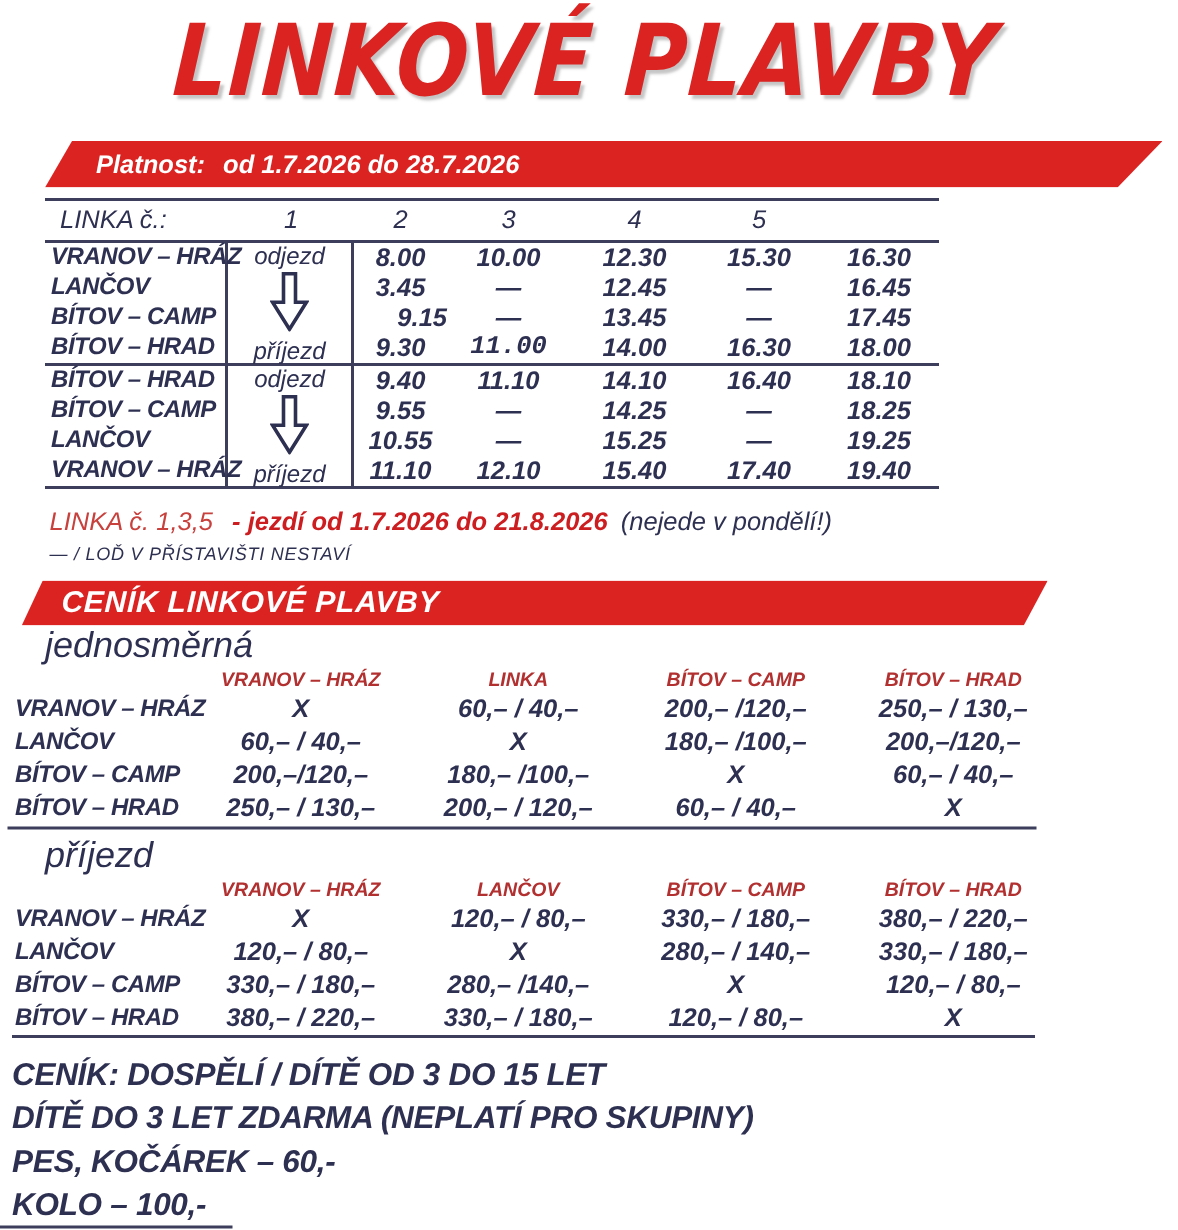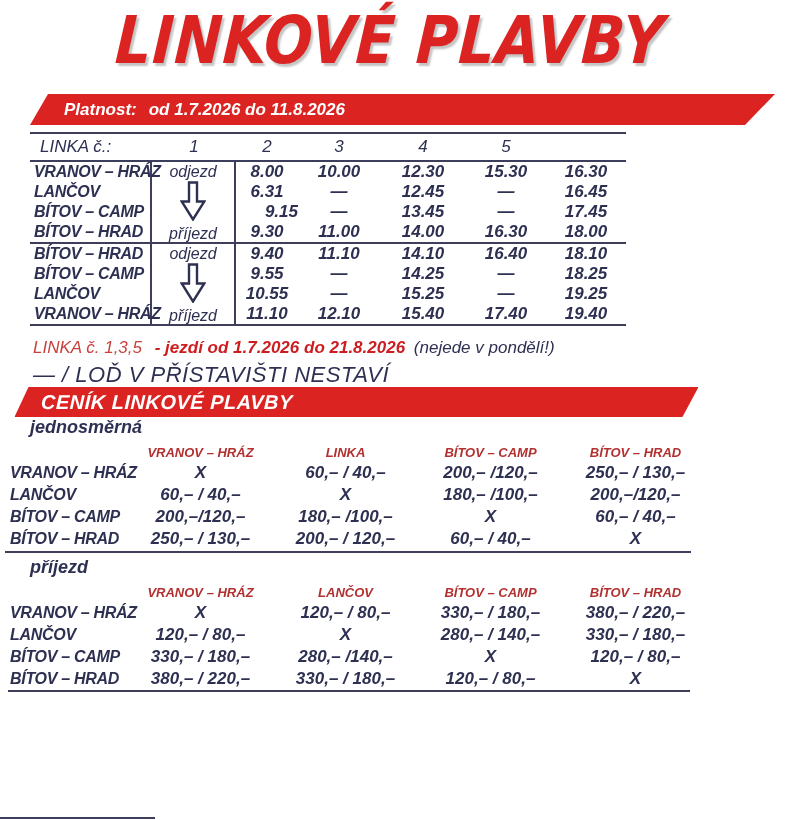--- a/index.html
+++ b/index.html
@@ -57,26 +57,26 @@
     grid-column:2;grid-row:1 / span 4;border-right:2px solid var(--line);
     display:flex;flex-direction:column;align-items:center;justify-content:space-between;
     font-weight:normal;font-size:16px;padding:1px 0;box-sizing:border-box;
   }
   .tt-time{text-align:center;line-height:20px;font-size:17px;}
   
   .note-linka{position:absolute;top:338px;left:33px;font-style:italic;font-size:17px;white-space:nowrap;}
   .nl-red{color:var(--note-red);}
   .nl-bold{color:var(--bold-red);font-weight:bold;margin:0 4px 16px 8px;}
   .nl-plain{color:var(--ink);}
-  .note-dash{position:absolute;top:362px;left:33px;font-style:italic;font-size:22px;color:var(--ink);letter-spacing:.5px;}
+  .note-dash{position:absolute;top:362px;left:33px;font-style:italic;font-size:12px;color:var(--ink);letter-spacing:.5px;}
   
   .price-section{position:absolute;left:8px;width:720px;}
   .ps-0{top:417px;}
   .ps-1{top:557px;}
-  .ps-label{font-style:italic;font-weight:bold;font-size:18px;padding-left:22px;height:23px;}
+  .ps-label{font-style:italic;font-weight:normal;font-size:24px;padding-left:22px;height:23px;}
   .ps-grid{display:grid;grid-template-columns:120px 145px 145px 145px 145px;grid-auto-rows:22px;}
   .ps-grid .hrow{height:20px;}
   .ps-head{
     color:var(--dark-red);font-style:italic;font-weight:bold;font-size:13px;
     display:flex;align-items:flex-end;justify-content:center;white-space:nowrap;
   }
   .ps-station{font-style:italic;font-weight:bold;font-size:16px;display:flex;align-items:center;padding-left:2px;white-space:nowrap;letter-spacing:-.3px;}
   .ps-cell{font-style:italic;font-weight:bold;font-size:17px;display:flex;align-items:center;justify-content:center;white-space:nowrap;}
   
   .rule{position:absolute;background:var(--line);height:2px;}
@@ -92,55 +92,55 @@
 </style>
 </head>
 <body>
 
 <div class="page">
 
   <h1 class="title">LINKOVÉ PLAVBY</h1>
 
   <div class="banner banner-platnost">
     <span class="b-label">Platnost:</span>
-    <span class="b-text">od 1.7.2026 do 11.8.2026</span>
+    <span class="b-text">od 1.7.2026 do 28.7.2026</span>
   </div>
 
   <div class="timetable">
     <div class="tt-header" id="tt-header">
       <div class="tt-h-line">LINKA č.:</div>
     <div class="tt-num">1</div>
         <div class="tt-num">2</div>
         <div class="tt-num">3</div>
         <div class="tt-num">4</div>
         <div class="tt-num">5</div>
       </div>
     <div id="tt-blocks">
         <div class="tt-block">
           <div class="tt-station" style="grid-area: 1 / 1;">VRANOV – HRÁZ</div>
           <div class="tt-time" style="grid-area: 1 / 3;">8.00</div>
           <div class="tt-time" style="grid-area: 1 / 4;">10.00</div>
           <div class="tt-time" style="grid-area: 1 / 5;">12.30</div>
           <div class="tt-time" style="grid-area: 1 / 6;">15.30</div>
           <div class="tt-time" style="grid-area: 1 / 7;">16.30</div>
           <div class="tt-station" style="grid-area: 2 / 1;">LANČOV</div>
-          <div class="tt-time" style="grid-area: 2 / 3;">6.31</div>
+          <div class="tt-time" style="grid-area: 2 / 3;">3.45</div>
           <div class="tt-time" style="grid-area: 2 / 4;">—</div>
           <div class="tt-time" style="grid-area: 2 / 5;">12.45</div>
           <div class="tt-time" style="grid-area: 2 / 6;">—</div>
           <div class="tt-time" style="grid-area: 2 / 7;">16.45</div>
           <div class="tt-station" style="grid-area: 3 / 1;">BÍTOV – CAMP</div>
           <div class="tt-time" style="grid-area: 3 / 3; text-align: right;">9.15</div>
           <div class="tt-time" style="grid-area: 3 / 4;">—</div>
           <div class="tt-time" style="grid-area: 3 / 5;">13.45</div>
           <div class="tt-time" style="grid-area: 3 / 6;">—</div>
           <div class="tt-time" style="grid-area: 3 / 7;">17.45</div>
           <div class="tt-station" style="grid-area: 4 / 1;">BÍTOV – HRAD</div>
           <div class="tt-time" style="grid-area: 4 / 3;">9.30</div>
-          <div class="tt-time" style="grid-area: 4 / 4;">11.00</div>
+          <div class="tt-time" style="grid-area: 4 / 4; font-family: Liberation Mono, monospace;">11.00</div>
           <div class="tt-time" style="grid-area: 4 / 5;">14.00</div>
           <div class="tt-time" style="grid-area: 4 / 6;">16.30</div>
           <div class="tt-time" style="grid-area: 4 / 7;">18.00</div>
           <div class="tt-dir">
             <div>odjezd</div>
             <div><svg width="26" height="40" viewBox="0 0 26 40">
                 <path d="M9 1.5 H17 V20.5 H24.3 L13 38.5 L1.7 20.5 H9 Z" fill="#ffffff" stroke="#2E3052" stroke-width="2.4"></path>
               </svg></div>
             <div>příjezd</div>
           </div>
@@ -249,16 +249,22 @@
         <div class="ps-station">BÍTOV – HRAD</div>
         <div class="ps-cell">380,– / 220,–</div>
         <div class="ps-cell">330,– / 180,–</div>
         <div class="ps-cell">120,– / 80,–</div>
         <div class="ps-cell">X</div>
       </div>
   </div>
 
   <div class="rule rule-low"></div>
 
+  <div class="footer-notes" id="footer-notes">
+      <div class="footer-line">CENÍK: DOSPĚLÍ / DÍTĚ OD 3 DO 15 LET</div>
+      <div class="footer-line">DÍTĚ DO 3 LET ZDARMA (NEPLATÍ PRO SKUPINY)</div>
+      <div class="footer-line">PES, KOČÁREK – 60,-</div>
+      <div class="footer-line">KOLO – 100,-</div>
+    </div>
 
   <div class="rule rule-bottom"></div>
 
 </div>
 
 </body></html>

